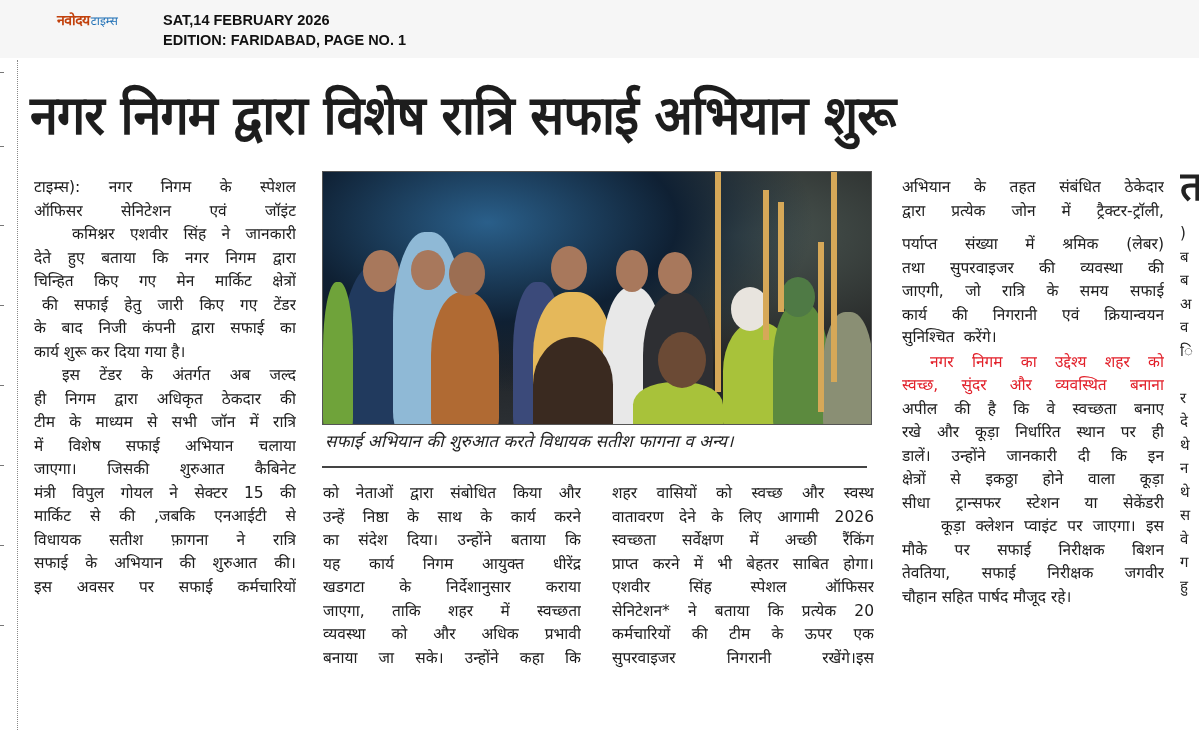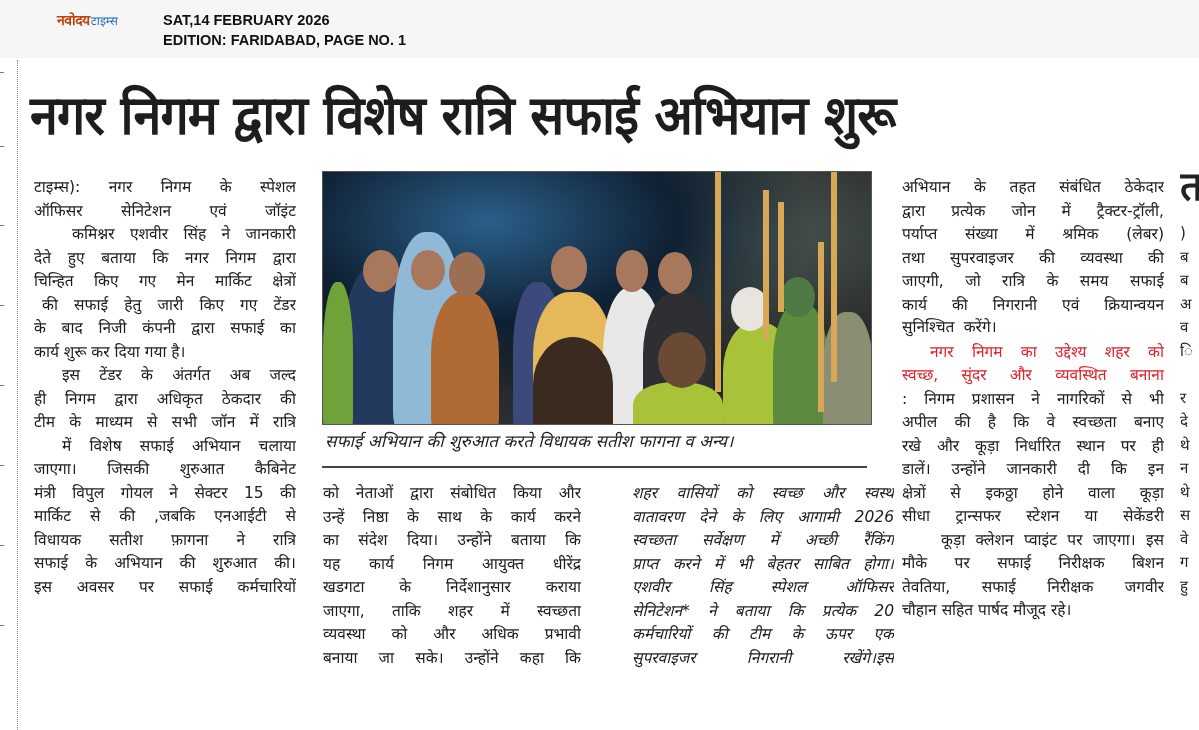--- a/index.html
+++ b/index.html
@@ -16,21 +16,21 @@
   .left-ticks { position:absolute; left:0; top:60px; width:6px; height:670px; }
   .left-ticks span { position:absolute; left:0; width:4px; height:1px; background:#777; }
 
   .headline { position:absolute; left:30px; top:76px; width:1140px; font-family:"DejaVu Sans", sans-serif; font-weight:bold; font-size:54px; line-height:80px; color:#1d1d1d; letter-spacing:-1px; white-space:nowrap; transform:scaleX(0.93); transform-origin:left center; }
 
   .col { position:absolute; font-family:"DejaVu Sans", sans-serif; font-size:15.5px; line-height:23.5px; color:#1c1c1c; text-align:justify; text-align-last:justify; }
   .line { display:block; white-space:nowrap; overflow:hidden; }
 
   .col1 { left:34px; top:176px; width:262px; }
   .col2 { left:323px; top:482px; width:258px; }
-  .col3 { left:632px; top:482px; width:262px;font-style:italic; }
+  .col3 { left:612px; top:482px; width:262px; }
   .col4 { left:902px; top:176px; width:262px; }
   .red { color:#e2202a; }
 
   .photo { position:absolute; left:322px; top:171px; width:550px; height:254px; overflow:hidden; border:1px solid #555;
     background:
       radial-gradient(ellipse at 30% 20%, #2a5f8a 0%, #0f2033 35%, transparent 60%),
       radial-gradient(ellipse at 75% 25%, #4d5a55 0%, #222 50%, transparent 70%),
       linear-gradient(#1a2430, #15191d 45%, #2b2f33 100%); }
   .photo .person { position:absolute; border-radius:45% 45% 10% 10%; }
   .photo .head { position:absolute; border-radius:50%; background:#a8785c; }
@@ -76,21 +76,21 @@
     <div class="line" style="text-align: justify; text-align-last: justify;">ऑफिसर सेनिटेशन एवं जॉइंट</div>
     <div class="line" style="text-align: justify; text-align-last: justify; margin-left: 38px;">कमिश्नर एशवीर सिंह ने जानकारी</div>
     <div class="line" style="text-align: justify; text-align-last: justify;">देते हुए बताया कि नगर निगम द्वारा</div>
     <div class="line" style="text-align: justify; text-align-last: justify;">चिन्हित किए गए मेन मार्किट क्षेत्रों</div>
     <div class="line" style="text-align: justify; text-align-last: justify; margin-left: 8px;">की सफाई हेतु जारी किए गए टेंडर</div>
     <div class="line" style="text-align: justify; text-align-last: justify;">के बाद निजी कंपनी द्वारा सफाई का</div>
     <div class="line" style="text-align: justify; text-align-last: left;">कार्य शुरू कर दिया गया है।</div>
     <div class="line" style="text-align: justify; text-align-last: justify; padding-left: 28px;">इस टेंडर के अंतर्गत अब जल्द</div>
     <div class="line" style="text-align: justify; text-align-last: justify;">ही निगम द्वारा अधिकृत ठेकदार की</div>
     <div class="line" style="text-align: justify; text-align-last: justify;">टीम के माध्यम से सभी जॉन में रात्रि</div>
-    <div class="line" style="text-align: justify; text-align-last: justify; margin-left: 28px;">में विशेष सफाई अभियान चलाया</div>
+    <div class="line" style="text-align: justify; text-align-last: justify;">में विशेष सफाई अभियान चलाया</div>
     <div class="line" style="text-align: justify; text-align-last: justify;">जाएगा। जिसकी शुरुआत कैबिनेट</div>
     <div class="line" style="text-align: justify; text-align-last: justify;">मंत्री विपुल गोयल ने सेक्टर 15 की</div>
     <div class="line" style="text-align: justify; text-align-last: justify;">मार्किट से की ,जबकि एनआईटी से</div>
     <div class="line" style="text-align: justify; text-align-last: justify;">विधायक सतीश फ़ागना ने रात्रि</div>
     <div class="line" style="text-align: justify; text-align-last: justify;">सफाई के अभियान की शुरुआत की।</div>
     <div class="line" style="text-align: justify; text-align-last: justify;">इस अवसर पर सफाई कर्मचारियों</div>
   </div>
 
 <div class="photo" title="photo-of-officials-and-sanitation-workers-at-night">
 
@@ -144,30 +144,29 @@
     <div class="line" style="text-align: justify; text-align-last: justify;">प्राप्त करने में भी बेहतर साबित होगा।</div>
     <div class="line" style="text-align: justify; text-align-last: justify;">एशवीर सिंह स्पेशल ऑफिसर</div>
     <div class="line" style="text-align: justify; text-align-last: justify;">सेनिटेशन* ने बताया कि प्रत्येक 20</div>
     <div class="line" style="text-align: justify; text-align-last: justify;">कर्मचारियों की टीम के ऊपर एक</div>
     <div class="line" style="text-align: justify; text-align-last: justify;">सुपरवाइजर निगरानी रखेंगे।इस</div>
   </div>
 
 <div class="col col4" id="col4">
     <div class="line" style="text-align: justify; text-align-last: justify;">अभियान के तहत संबंधित ठेकेदार</div>
     <div class="line" style="text-align: justify; text-align-last: justify;">द्वारा प्रत्येक जोन में ट्रैक्टर-ट्रॉली,</div>
-    <div class="line" style="text-align: justify; text-align-last: justify;">पर्याप्त संख्या में श्रमिक (लेबर)</div>
+    <div class="line" style="text-align: justify; text-align-last: justify; margin-top: 10px;">पर्याप्त संख्या में श्रमिक (लेबर)</div>
     <div class="line" style="text-align: justify; text-align-last: justify;">तथा सुपरवाइजर की व्यवस्था की</div>
     <div class="line" style="text-align: justify; text-align-last: justify;">जाएगी, जो रात्रि के समय सफाई</div>
     <div class="line" style="text-align: justify; text-align-last: justify;">कार्य की निगरानी एवं क्रियान्वयन</div>
     <div class="line" style="text-align: justify; text-align-last: left; font-family: Liberation Mono, monospace;">सुनिश्चित करेंगे।</div>
     <div class="red">
       <div class="line" style="text-align: justify; text-align-last: justify; padding-left: 28px;">नगर निगम का उद्देश्य शहर को</div>
       <div class="line" style="text-align: justify; text-align-last: justify;">स्वच्छ, सुंदर और व्यवस्थित बनाना</div>
     </div>
-    <div class="line" style="text-align: justify; text-align-last: justify;">: निगम प्रशासन ने नागरिकों से भी</div>
     <div class="line" style="text-align: justify; text-align-last: justify;">अपील की है कि वे स्वच्छता बनाए</div>
     <div class="line" style="text-align: justify; text-align-last: justify;">रखे और कूड़ा निर्धारित स्थान पर ही</div>
     <div class="line" style="text-align: justify; text-align-last: justify;">डालें। उन्होंने जानकारी दी कि इन</div>
     <div class="line" style="text-align: justify; text-align-last: justify;">क्षेत्रों से इकठ्ठा होने वाला कूड़ा</div>
     <div class="line" style="text-align: justify; text-align-last: justify;">सीधा ट्रान्सफर स्टेशन या सेकेंडरी</div>
     <div class="line" style="text-align: justify; text-align-last: justify; margin-left: 39px;">कूड़ा क्लेशन प्वाइंट पर जाएगा। इस</div>
     <div class="line" style="text-align: justify; text-align-last: justify;">मौके पर सफाई निरीक्षक बिशन</div>
     <div class="line" style="text-align: justify; text-align-last: justify;">तेवतिया, सफाई निरीक्षक जगवीर</div>
     <div class="line" style="text-align: justify; text-align-last: left;">चौहान सहित पार्षद मौजूद रहे।</div>
   </div>

